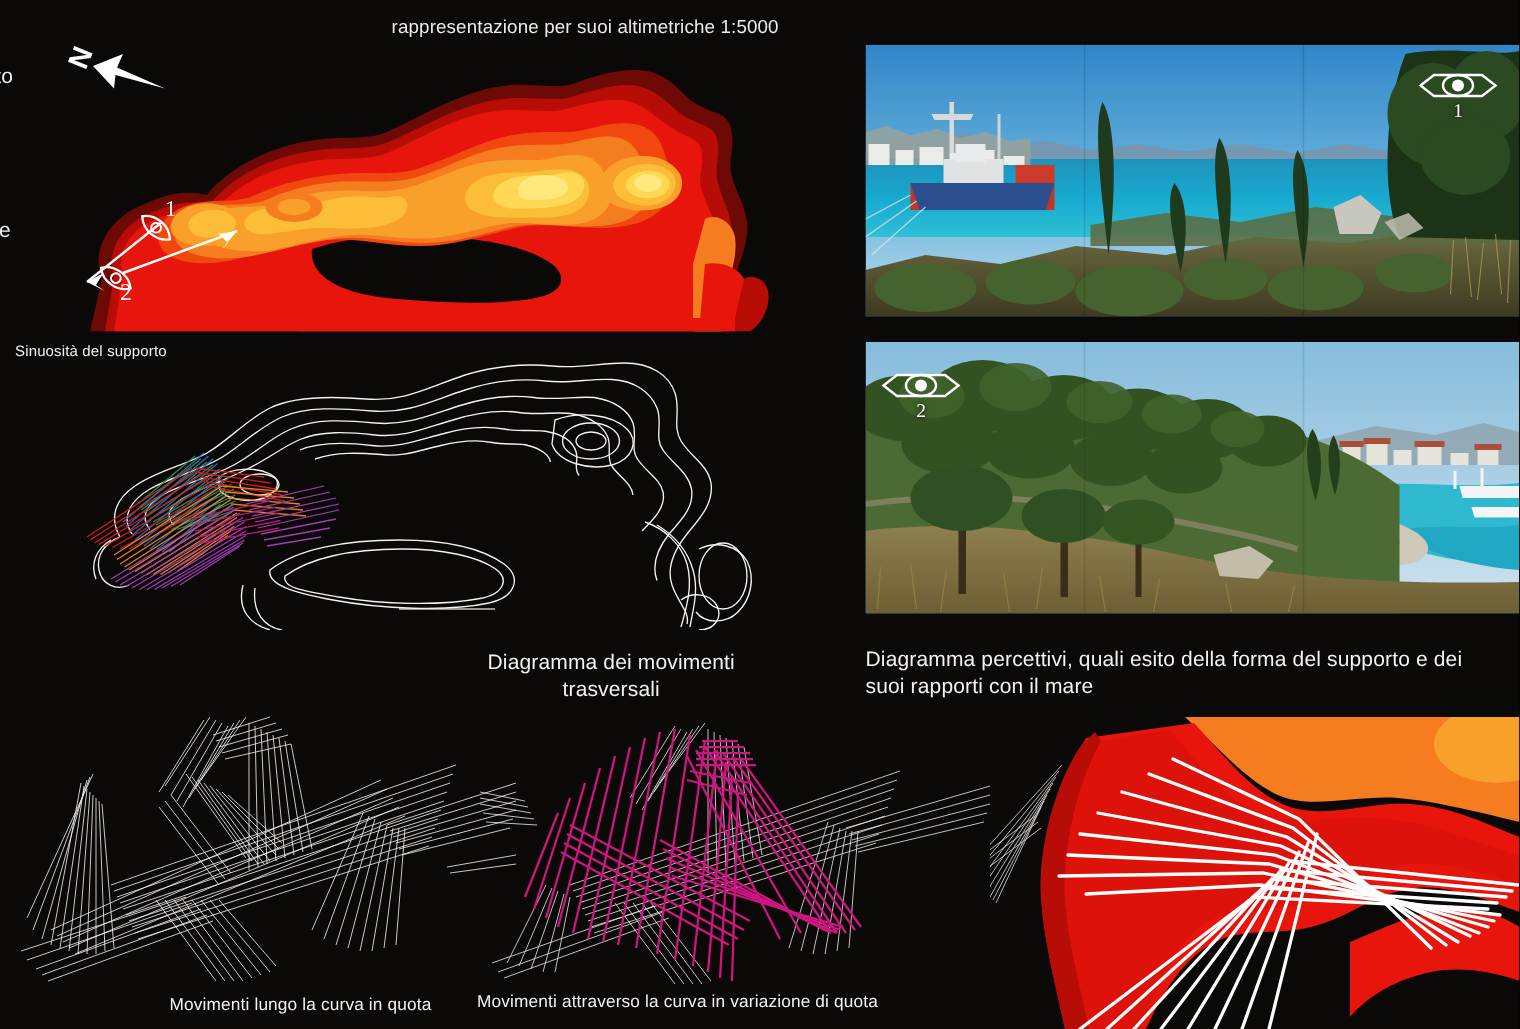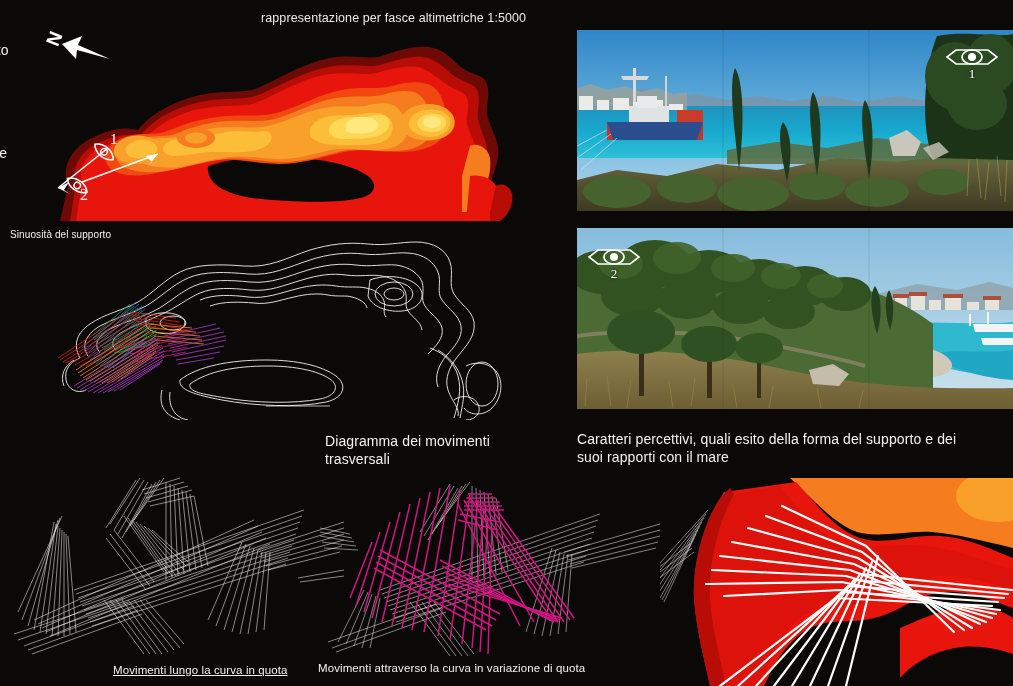--- a/index.html
+++ b/index.html
@@ -33,32 +33,32 @@
   .photo{position:absolute;overflow:hidden;background:#123;}
   #photo1{left:577px;top:30px;width:436px;height:181px;}
   #photo2{left:577px;top:228px;width:436px;height:181px;}
   .photo svg{display:block;}
   .eye{position:absolute;width:58px;height:34px;}
   .eye .num{position:absolute;left:0;top:20px;width:58px;text-align:center;color:#fff;font-size:13px;
       font-family:"Liberation Serif",serif;text-shadow:0 0 3px #000;}
 
   
   #cap-long{left:22px;top:432px;}
-  #cap-trasv{left:325px;top:432px;}
+  #cap-trasv{left:325px;top:432px;text-align:center;}
   #cap-perc{left:577px;top:430px;}
   #cap-sin{left:10px;top:226px;font-size:10px;}
-  #cap-b1{left:113px;top:663px;text-decoration:underline;}
+  #cap-b1{left:113px;top:663px;}
   #cap-b2{left:318px;top:661px;}
 </style>
 </head>
 <body>
 
 <div class="board">
 
-  <div class="txt" id="title">rappresentazione per fasce altimetriche 1:5000</div>
+  <div class="txt" id="title">rappresentazione per suoi altimetriche 1:5000</div>
 
   <div class="txt" id="leftpara">posto
 per
 llo
 
 a:
 erare</div>
 
   <div id="northwrap">
     <div class="nletter">N</div>
@@ -540,21 +540,21 @@
         <path d="M4 11 L13 4 L45 4 L54 11 L45 18 L13 18 Z" fill="none" stroke="#fff" stroke-width="1.6"></path>
         <ellipse cx="29" cy="11" rx="10" ry="7" fill="none" stroke="#fff" stroke-width="1.6"></ellipse>
         <circle cx="29" cy="11" r="4" fill="#fff"></circle>
       </svg>
       <div class="num">2</div>
     </div>
   </div>
 
   <div class="txt md" id="cap-trasv">Diagramma dei movimenti
 trasversali</div>
-  <div class="txt md" id="cap-perc">Caratteri percettivi, quali esito della forma del supporto e dei
+  <div class="txt md" id="cap-perc">Diagramma percettivi, quali esito della forma del supporto e dei
 suoi rapporti con il mare</div>
 
   <svg class="mapsvg" style="left:14px;top:470px;" width="330" height="185" viewBox="0 0 330 185">
     <g stroke="#ffffff" stroke-width="0.55" fill="none" opacity=".95">
 
       <g>
         <path d="M40 52 L20 160"></path>
           <path d="M42 54 L26 162"></path>
           <path d="M44 56 L32 164"></path>
         <path d="M46 58 L38 166"></path>

